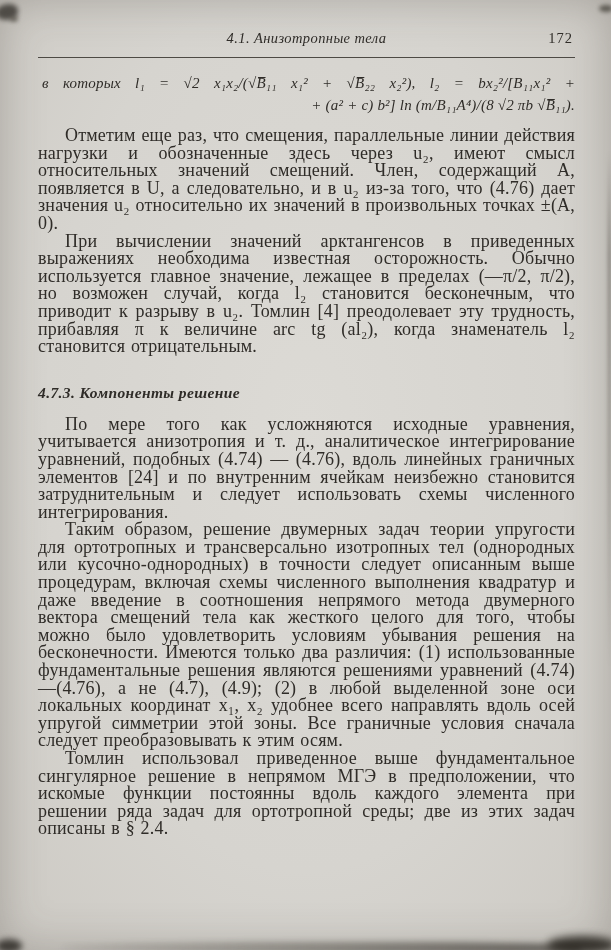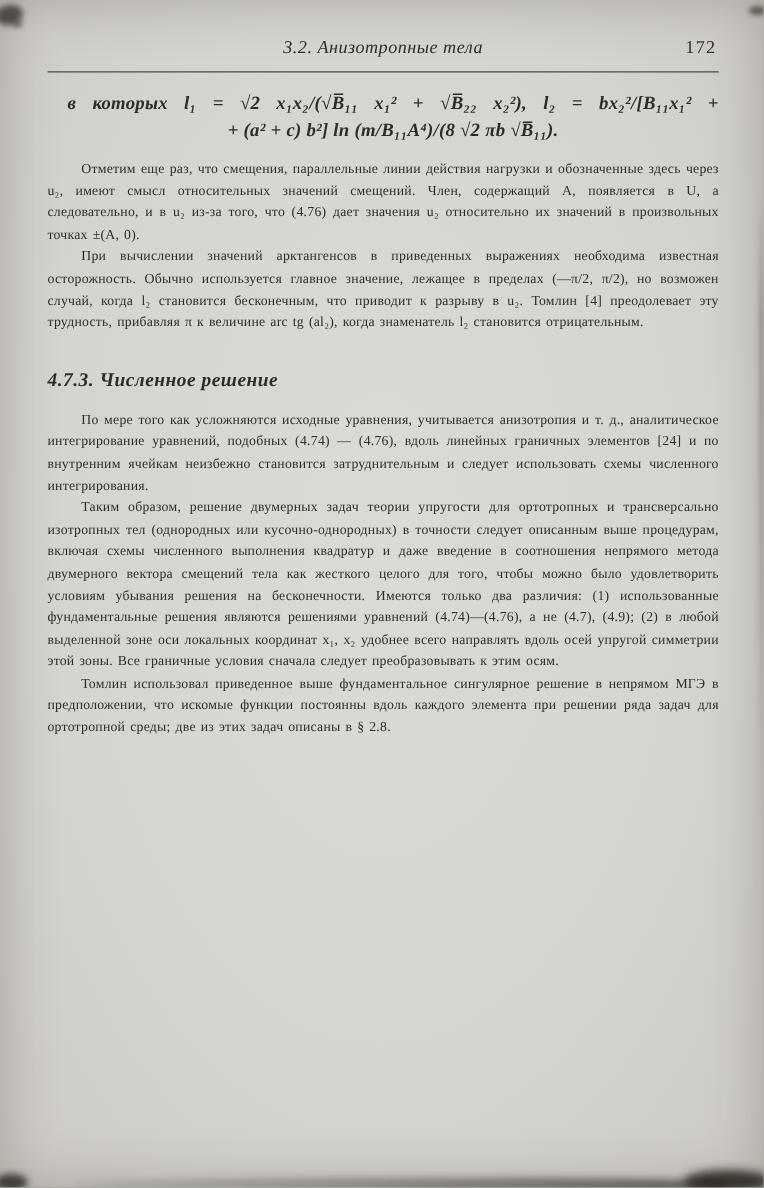--- a/index.html
+++ b/index.html
@@ -15,29 +15,29 @@
     color:#2f2c28;
   }
   .content { position:absolute; left:38px; right:36px; top:30px; }
   .running-header { position:relative; height:20px; font-size:14.5px; }
   .rh-title {
     position:absolute; left:0; right:0;
     text-align:center; font-style:italic; letter-spacing:.4px;
   }
   .rh-page { position:absolute; right:2px; top:0; letter-spacing:1px; }
   .header-rule { border:0; border-top:1.4px solid #4d4a44; margin:7px 0 0 0; }
-  .formula-block { margin:14px 0 11px 16px;font-weight:bold; }
+  .formula-block { margin:14px 0 11px 4px; }
   .formula-line {
     font-size:15px; line-height:22px; font-style:italic;
     letter-spacing:.2px; white-space:normal;
   }
   .formula-line.fj { text-align:justify; text-align-last:justify; }
-  .formula-line.fl { text-align:center; }
+  .formula-line.fl { text-align:right; }
   p.body-par {
-    margin:0; font-size:11px; line-height:17.6px;
+    margin:0; font-size:18px; line-height:17.6px;
     text-align:justify; text-indent:27px; letter-spacing:.2px;
     word-spacing:1px;
   }
   h3.subsection {
     margin:28px 0 14px 0; font-size:15.5px;
     font-style:italic; font-weight:700; letter-spacing:.4px;
   }
   
   .artifact { position:absolute; pointer-events:none; }
   .a-tl { left:-4px; top:4px; width:22px; height:16px; background:#35322d;
@@ -66,33 +66,33 @@
   <div class="artifact a-tl2"></div>
   <div class="artifact a-tr"></div>
   <div class="artifact a-redge"></div>
   <div class="artifact a-bl"></div>
   <div class="artifact a-bband"></div>
   <div class="artifact a-br"></div>
 
   <div class="content">
 
     <div class="running-header">
-      <span class="rh-title">3.2. Анизотропные тела</span>
+      <span class="rh-title">4.1. Анизотропные тела</span>
       <span class="rh-page">172</span>
     </div>
     <div class="header-rule"></div>
 
     <div class="formula-block">
       <div class="formula-line fj">в которых l₁ = √2 x₁x₂/(√B̅₁₁ x₁² + √B̅₂₂ x₂²), l₂ = bx₂²/[B₁₁x₁² +</div>
       <div class="formula-line fl">+ (a² + c) b²] ln (m/B₁₁A⁴)/(8 √2 πb √B̅₁₁).</div>
     </div>
 
     <p class="body-par">Отметим еще раз, что смещения, параллельные линии действия нагрузки и обозначенные здесь через u₂, имеют смысл относительных значений смещений. Член, содержащий A, появляется в U, а следовательно, и в u₂ из-за того, что (4.76) дает значения u₂ относительно их значений в произвольных точках ±(A, 0).</p>
     <p class="body-par">При вычислении значений арктангенсов в приведенных выражениях необходима известная осторожность. Обычно используется главное значение, лежащее в пределах (—π/2, π/2), но возможен случай, когда l₂ становится бесконечным, что приводит к разрыву в u₂. Томлин [4] преодолевает эту трудность, прибавляя π к величине arc tg (al₂), когда знаменатель l₂ становится отрицательным.</p>
 
-    <h3 class="subsection">4.7.3. Численное решение</h3>
+    <h3 class="subsection">4.7.3. Компоненты решение</h3>
 
     <p class="body-par">По мере того как усложняются исходные уравнения, учитывается анизотропия и т. д., аналитическое интегрирование уравнений, подобных (4.74) — (4.76), вдоль линейных граничных элементов [24] и по внутренним ячейкам неизбежно становится затруднительным и следует использовать схемы численного интегрирования.</p>
     <p class="body-par">Таким образом, решение двумерных задач теории упругости для ортотропных и трансверсально изотропных тел (однородных или кусочно-однородных) в точности следует описанным выше процедурам, включая схемы численного выполнения квадратур и даже введение в соотношения непрямого метода двумерного вектора смещений тела как жесткого целого для того, чтобы можно было удовлетворить условиям убывания решения на бесконечности. Имеются только два различия: (1) использованные фундаментальные решения являются решениями уравнений (4.74)—(4.76), а не (4.7), (4.9); (2) в любой выделенной зоне оси локальных координат x₁, x₂ удобнее всего направлять вдоль осей упругой симметрии этой зоны. Все граничные условия сначала следует преобразовывать к этим осям.</p>
-    <p class="body-par">Томлин использовал приведенное выше фундаментальное сингулярное решение в непрямом МГЭ в предположении, что искомые функции постоянны вдоль каждого элемента при решении ряда задач для ортотропной среды; две из этих задач описаны в § 2.8.</p>
+    <p class="body-par">Томлин использовал приведенное выше фундаментальное сингулярное решение в непрямом МГЭ в предположении, что искомые функции постоянны вдоль каждого элемента при решении ряда задач для ортотропной среды; две из этих задач описаны в § 2.4.</p>
 
   </div>
 </div>
 
 </body></html>

